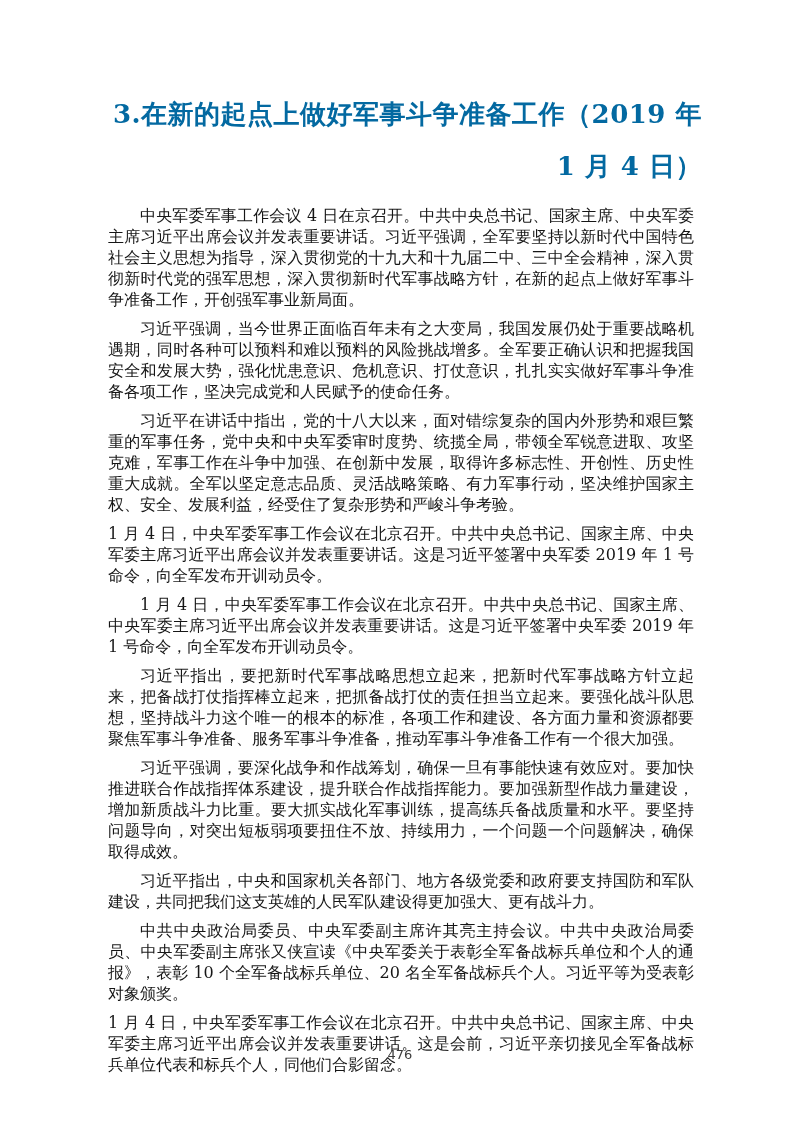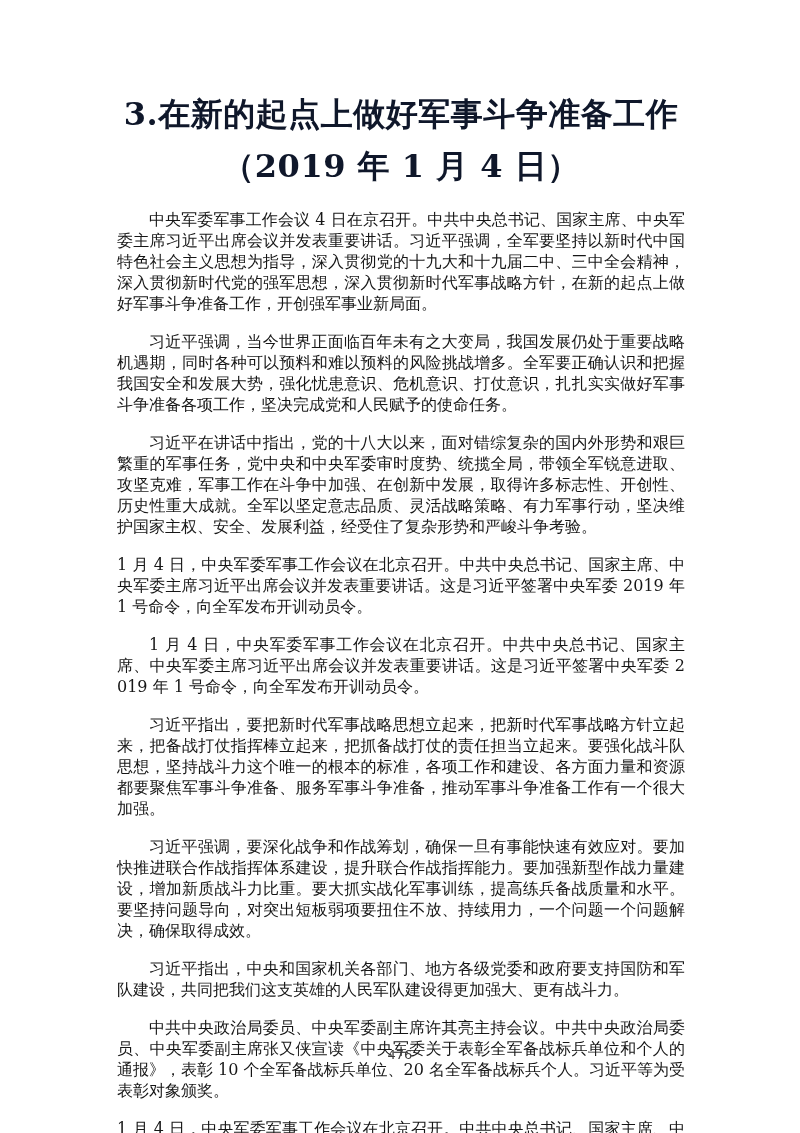--- a/index.html
+++ b/index.html
@@ -13,32 +13,32 @@
     font-family: "DejaVu Serif", "Liberation Serif", serif;
     color: #161616;
   }
   .page-content {
     position: absolute;
     left: 100px;
     top: 88px;
     width: 602px;
   }
   .doc-title {
-    font-size: 32px;
+    font-size: 26px;
     font-weight: bold;
-    color: #0f172a;
+    color: #0369a1;
     line-height: 52px;
     margin: 0 0 13px 0;
-    text-align: center;
+    text-align: right;
     letter-spacing: 0.5px;
   }
   .doc-body p {
     font-size: 16px;
     line-height: 21px;
-    margin: 17px;
+    margin: 8px;
     text-align: justify;
     word-break: break-all;
   }
   .doc-body p.indent { text-indent: 32px; }
   .doc-body p.flush  { text-indent: 0; }
   .page-number {
     position: absolute;
     left: 0;
     top: 1046px;
     width: 800px;

